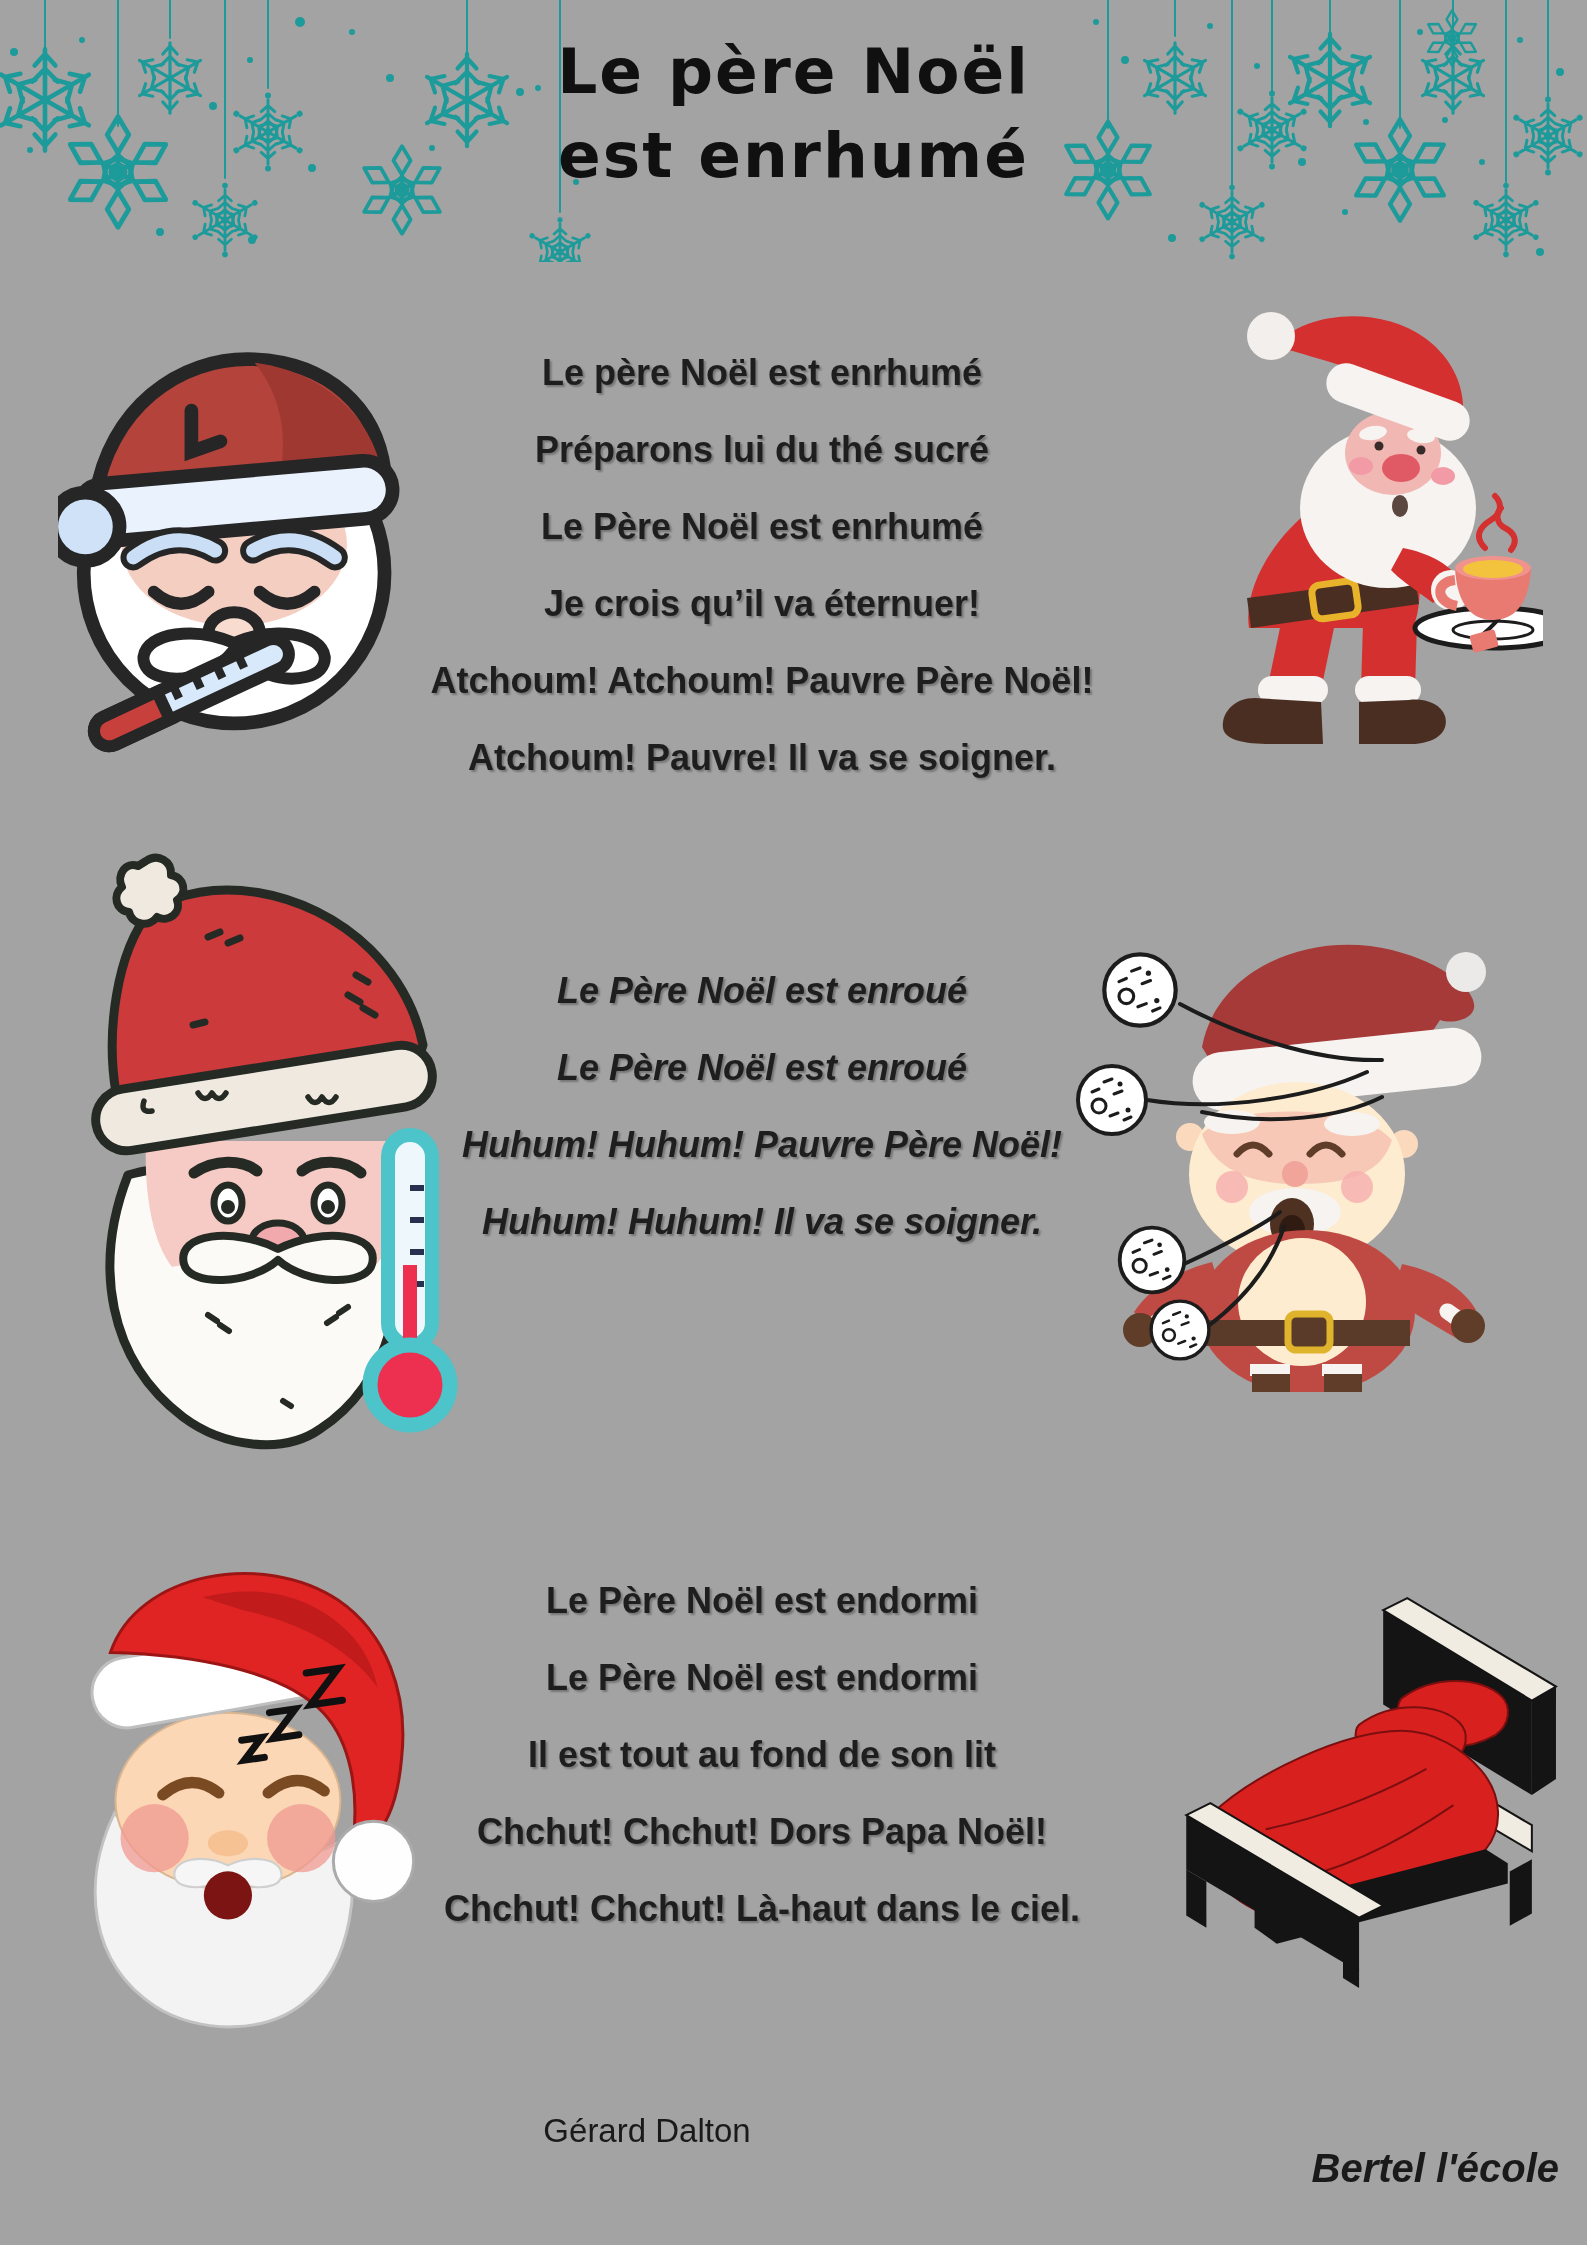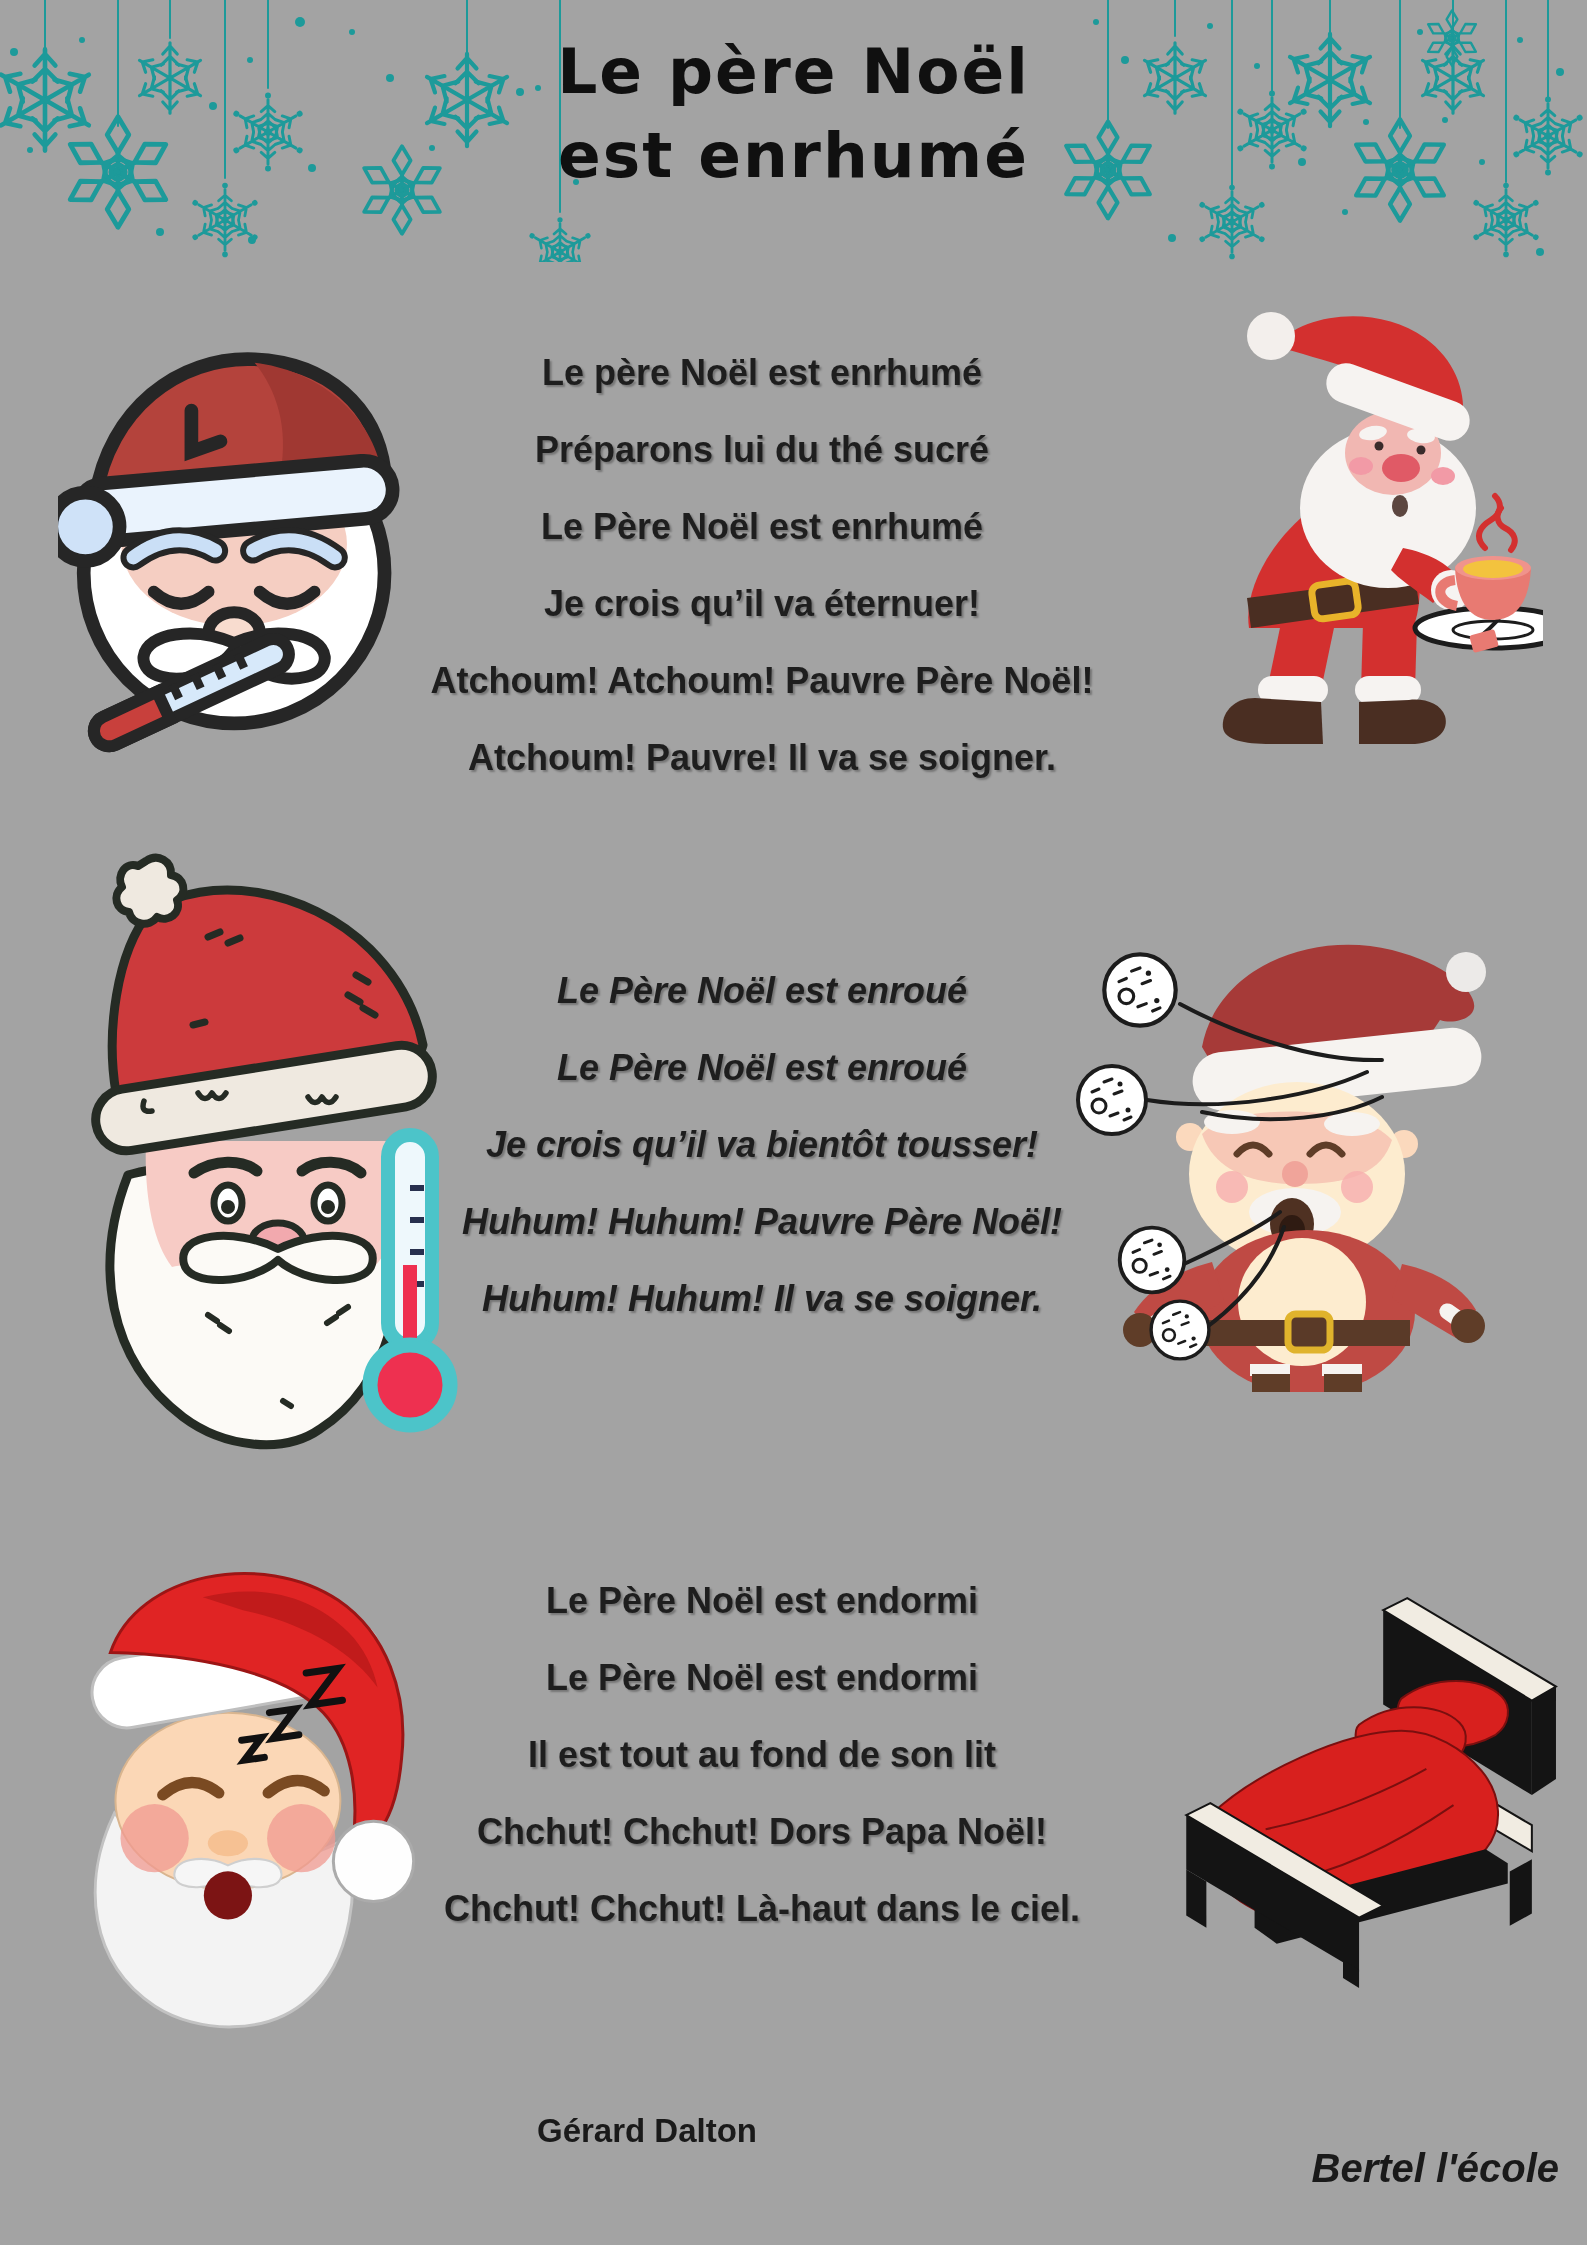--- a/index.html
+++ b/index.html
@@ -12,21 +12,21 @@
   .title span{display:block;}
   .verse-text{position:absolute;left:352px;width:820px;text-align:center;z-index:2;
               font-size:36px;font-weight:bold;color:#1e1e1e;line-height:77px;
               text-shadow:2px 2px 2px rgba(0,0,0,.28);}
   .verse-text p{margin:0;}
   .illus{position:absolute;z-index:1;}
   .v1-text{top:334px;}
   .v2-text{top:952px;font-style:italic;}
   .v3-text{top:1562px;}
   .author{position:absolute;left:397px;top:2112px;width:500px;text-align:center;
-          font-size:33px;font-weight:bold;color:#1a1a1a;z-index:2;}
+          font-size:33px;font-weight:normal;color:#1a1a1a;z-index:2;}
   .credit{position:absolute;right:28px;top:2146px;text-align:center;font-size:40px;
           font-weight:bold;font-style:italic;color:#1a1a1a;z-index:2;}
 </style>
 </head>
 <body>
 
 <div class="page">
 
   <svg class="top-decor" viewBox="0 0 1587 262" fill="none" stroke="#1d9a9a" stroke-width="4" stroke-linecap="round" stroke-linejoin="round">
     <defs>
@@ -236,21 +236,20 @@
     <rect x="352" y="372" width="14" height="6" fill="#27304e"></rect>
     <rect x="352" y="404" width="14" height="6" fill="#27304e"></rect>
     <rect x="352" y="436" width="14" height="6" fill="#27304e"></rect>
     <rect x="345" y="420" width="14" height="95" fill="#ee3050"></rect>
     <circle cx="352" cy="540" r="40" fill="#ee3050" stroke="#4cc4c9" stroke-width="15"></circle>
   </svg>
 
   <div class="verse-text v2-text">
     <p>Le Père Noël est enroué</p>
     <p>Le Père Noël est enroué</p>
-    <p>Je crois qu’il va bientôt tousser!</p>
     <p>Huhum! Huhum! Pauvre Père Noël!</p>
     <p>Huhum! Huhum! Il va se soigner.</p>
   </div>
 
   <svg class="illus" style="left:1052px;top:912px;width:465px;height:480px" viewBox="0 0 465 480">
     <defs>
       <g id="germ" stroke="#1c1c1c" fill="#ffffff" stroke-width="4" stroke-linecap="round">
         <circle cx="0" cy="0" r="34"></circle>
         <circle cx="-13" cy="6" r="7" stroke-width="3"></circle>
         <circle cx="8" cy="-16" r="2.5" fill="#1c1c1c" stroke="none"></circle>

